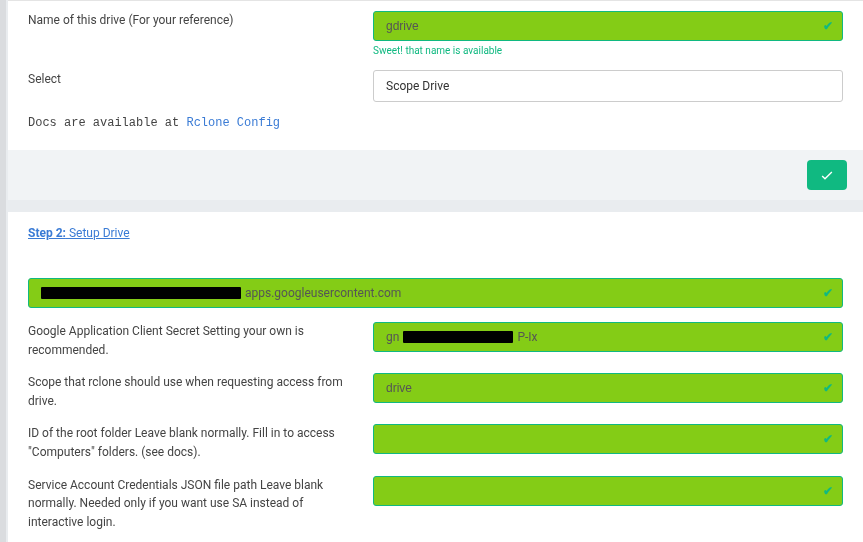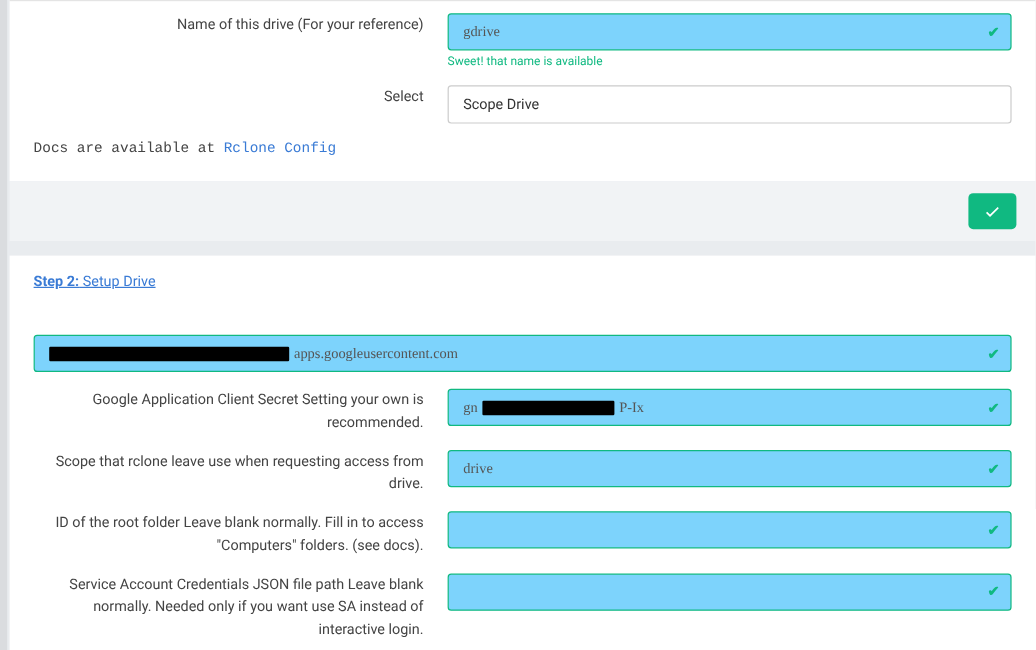--- a/index.html
+++ b/index.html
@@ -23,36 +23,34 @@
     display: flex;
     align-items: flex-start;
     padding: 10px 20px 4px 20px;
   }
   .label-col {
     width: 345px;
     padding-right: 20px;
     color: #444;
     font-size: 12px;
     line-height: 1.55;
-    text-align: right;
   }
   .field-col {
     flex: 1;
   }
   .valid-input {
     width: 100%;
     border: 1px solid #10b981;
     border-radius: 3px;
     padding: 7px 36px 7px 12px;
     font-size: 12px;
     color: #555;
-    background:#7dd3fc;
+    background:#84cc16;
     position: relative;
     outline:none;
-    font-family:Liberation Serif, serif;
   }
   .field-wrap { position: relative; }
   .check-inside {
     position: absolute;
     right: 10px;
     top: 50%;
     transform: translateY(-50%);
     color: #10b981;
     font-weight: bold;
     pointer-events:none;
@@ -181,21 +179,21 @@
           <span>gn</span>
           <span class="redact" style="width:110px"></span>
           <span>P-Ix</span>
         </div>
         <span class="check-inside">✔</span>
       </div>
     </div>
   </div>
 
   <div class="row">
-    <div class="label-col">Scope that rclone leave use when requesting access from drive.</div>
+    <div class="label-col">Scope that rclone should use when requesting access from drive.</div>
     <div class="field-col">
       <div class="field-wrap">
         <input class="valid-input" value="drive" style="">
         <span class="check-inside">✔</span>
       </div>
     </div>
   </div>
 
   <div class="row">
     <div class="label-col">ID of the root folder Leave blank normally. Fill in to access "Computers" folders. (see docs).</div>

